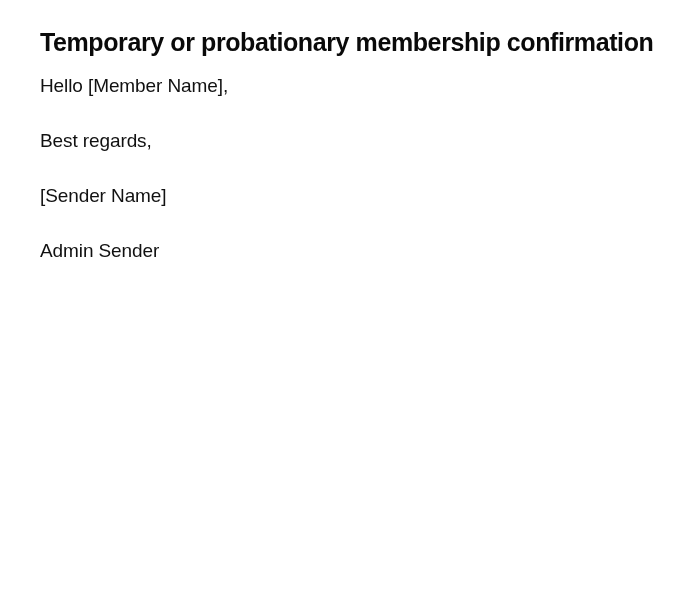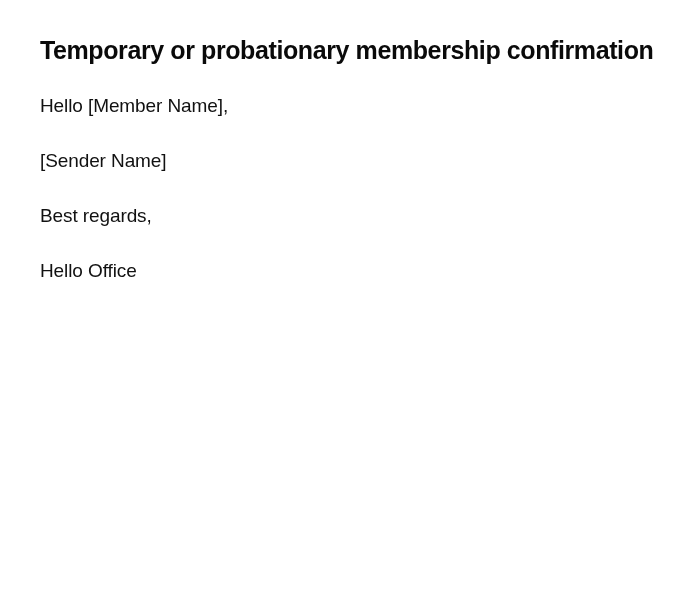--- a/index.html
+++ b/index.html
@@ -9,43 +9,43 @@
     }
     body {
       width: 700px;
       height: 610px;
       overflow: hidden;
       font-family: "Liberation Sans", "DejaVu Sans", sans-serif;
       color: #111111;
     }
     .doc {
       position: relative;
-      padding: 28px 40px 0 40px;
+      padding: 20px 40px 0 40px;
       width: 620px;
     }
     .title {
       font-size: 25px;
       font-weight: bold;
       line-height: 44px;
       margin: 0;
       letter-spacing: -0.4px;
       color: #0a0a0a;
     }
     .para {
       font-size: 19px;
       line-height: 35px;
       margin: 0 0 20px 0;
       letter-spacing: -0.1px;
     }
     .greeting {
-      margin-top: 16px;
+      margin-top: 4px;
     }
   </style>
 </head>
 <body>
 
 <div class="doc">
   <h1 class="title">Temporary or probationary membership confirmation</h1>
   <p class="para greeting">Hello [Member Name],</p>
+  <p class="para">Best regards,</p>
   <p class="para">[Sender Name]</p>
-  <p class="para">Best regards,</p>
-  <p class="para">Hello Office</p>
+  <p class="para">Admin Sender</p>
 </div>
 
 </body></html>

